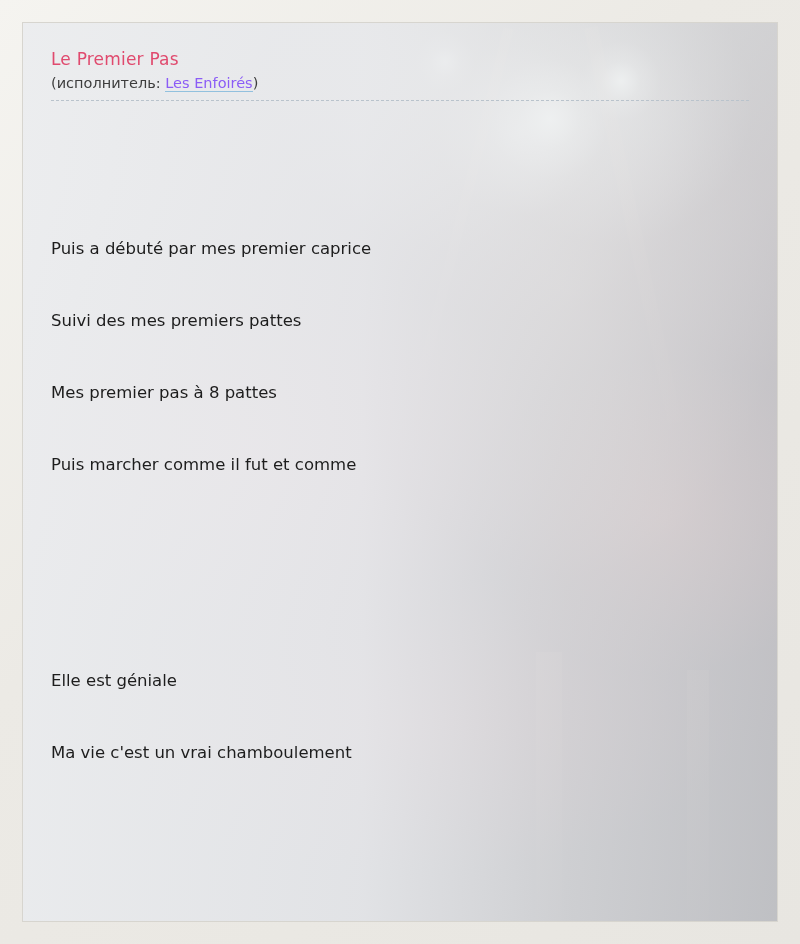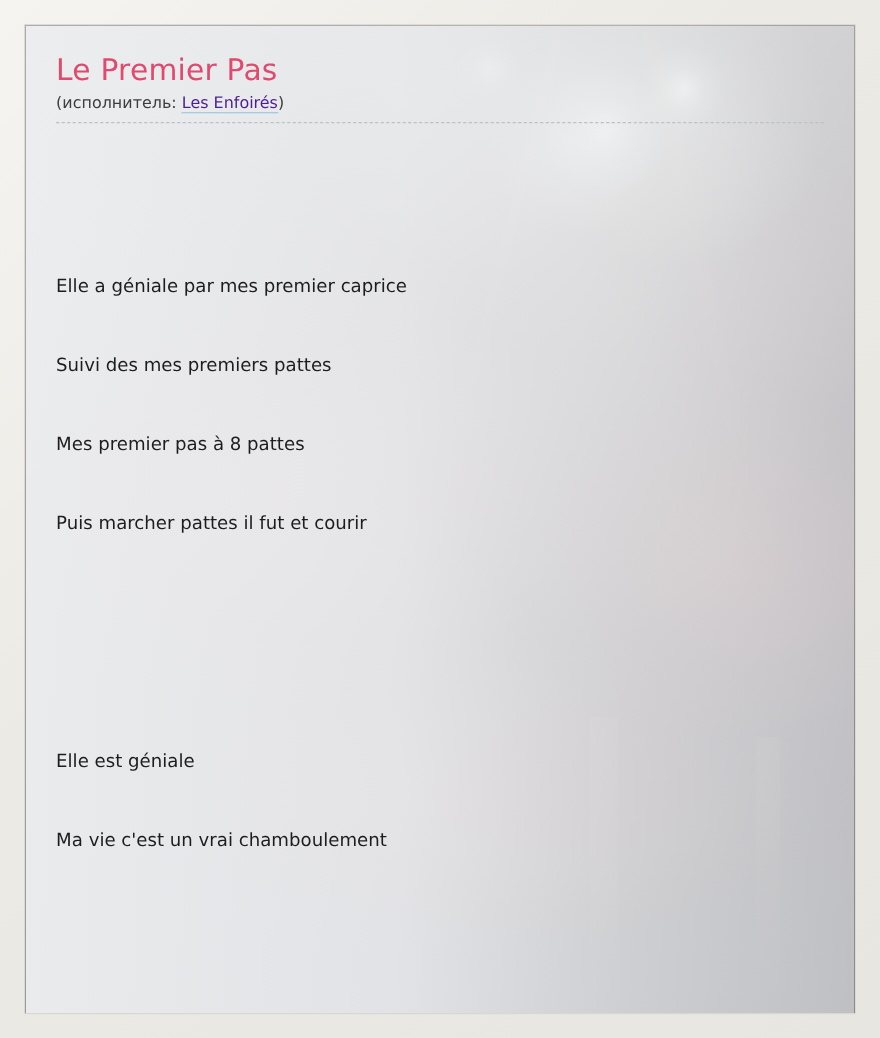--- a/index.html
+++ b/index.html
@@ -70,36 +70,36 @@
     background: linear-gradient(to right, rgba(240,242,244,0.97) 0%, rgba(238,240,243,0.94) 45%, rgba(236,239,242,0.86) 72%, rgba(233,237,241,0.80) 100%);
   }
 
   .content {
     position: relative;
     padding: 26px 28px 20px 28px;
     box-sizing: border-box;
   }
 
   .song-title {
-    font-size: 27px;
+    font-size: 17px;
     color: #e04a6e;
     font-weight: normal;
     margin: 0 0 6px 0;
     letter-spacing: 0.2px;
   }
 
   .artist-line {
     font-size: 14.5px;
     color: #3d3d3d;
     margin: 0;
     padding-bottom: 9px;
     border-bottom: 1px dashed #b9c3cc;
   }
   .artist-link {
-    color: #4c1d95;
+    color: #8b5cf6;
     text-decoration: none;
     border-bottom: 1px solid rgba(74,159,212,0.55);
   }
 
   .lyrics {
     margin-top: 16px;
     font-size: 16.5px;
     line-height: 24px;
     color: #1d1d1d;
     white-space: pre-wrap;
@@ -128,24 +128,24 @@
 
     <div class="content">
 
       <h1 class="song-title">Le Premier Pas</h1>
 
       <p class="artist-line"><span>(исполнитель: </span><a class="artist-link" href="#">Les Enfoirés</a><span>)</span></p>
 
       <div class="lyrics">
 
         <p class="stanza">
-          <span class="lyric-line">Elle a géniale par mes premier caprice</span>
+          <span class="lyric-line">Puis a débuté par mes premier caprice</span>
           <span class="lyric-line">Suivi des mes premiers pattes</span>
           <span class="lyric-line">Mes premier pas à 8 pattes</span>
-          <span class="lyric-line">Puis marcher pattes il fut et courir</span>
+          <span class="lyric-line">Puis marcher comme il fut et comme</span>
         </p>
 
         <p class="stanza">
           <span class="lyric-line">Elle est géniale</span>
           <span class="lyric-line">Ma vie c'est un vrai chamboulement</span>
         </p>
 
         
 
         

